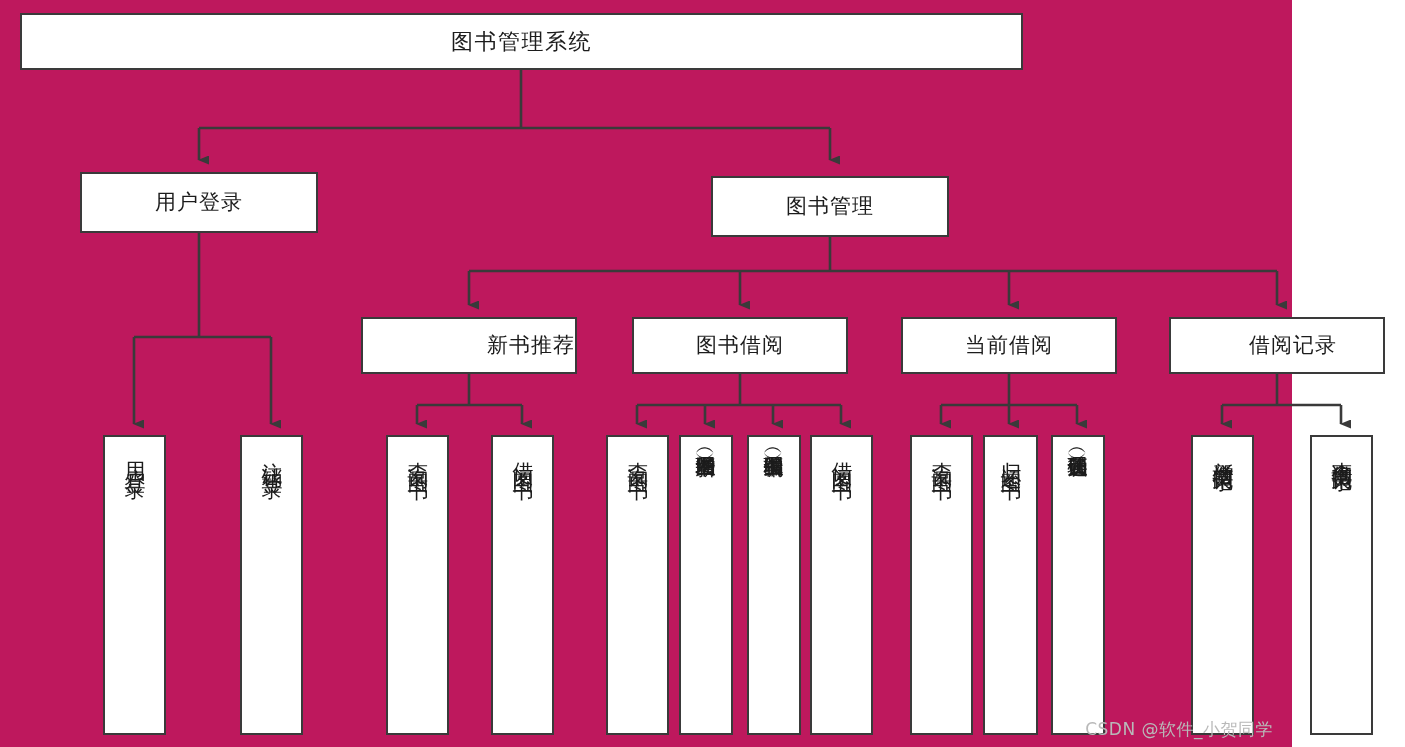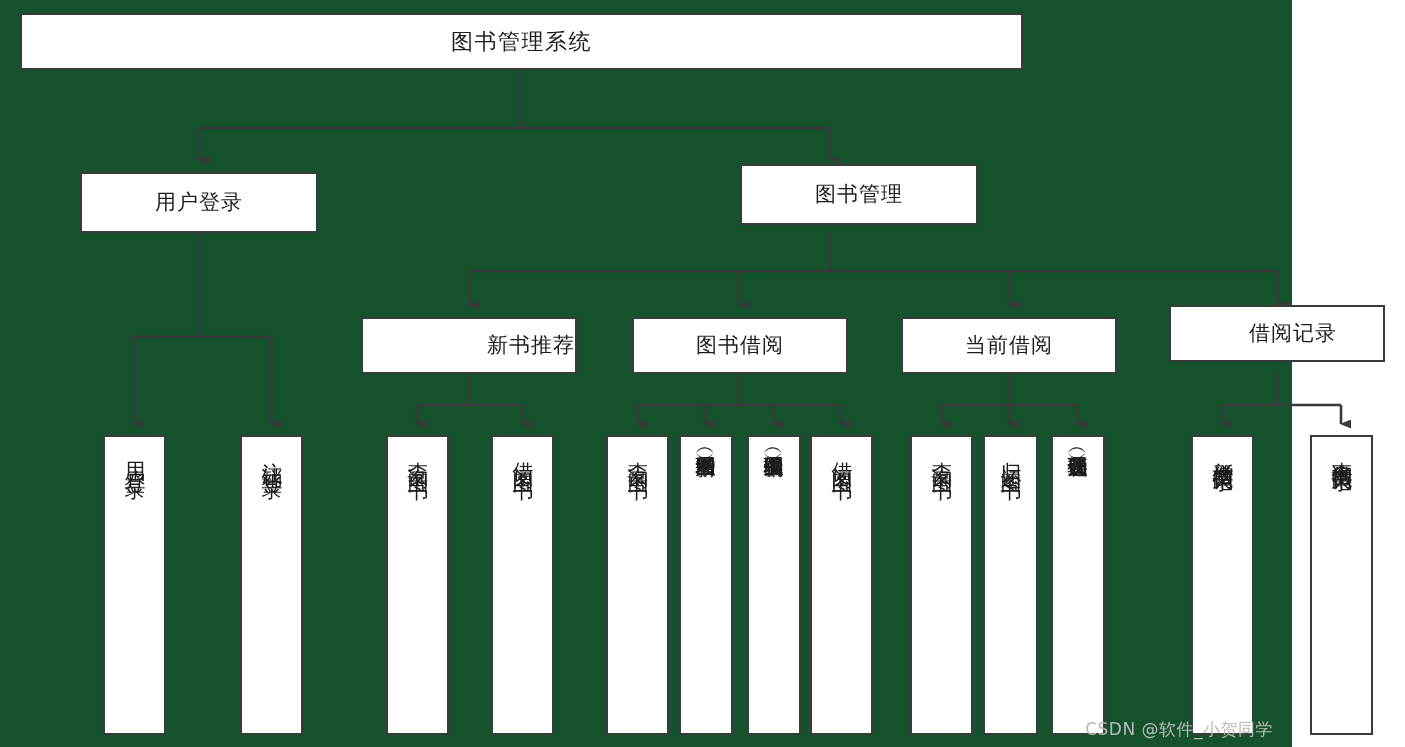--- a/index.html
+++ b/index.html
@@ -11,21 +11,21 @@
   body {
     font-family: "DejaVu Sans", "Liberation Sans", sans-serif;
     width: 1405px;
     height: 747px;
     overflow: hidden;
   }
   #diagram-root {
     position: relative;
     width: 1292px;
     height: 747px;
-    background: #14532d;
+    background: #be185d;
   }
   #edge-layer {
     position: absolute;
     left: 0;
     top: 0;
     width: 1405px;
     height: 747px;
   }
   .node {
     position: absolute;
@@ -145,37 +145,37 @@
   </svg>
 
   <div class="node horiz root" style="left:20px; top:13px; width:1003px; height:57px;">
     <span class="node-label">图书管理系统</span>
   </div>
 
   <div class="node horiz" style="left:80px; top:172px; width:238px; height:61px;">
     <span class="node-label">用户登录</span>
   </div>
 
-  <div class="node horiz" style="left:711px; top:164px; width:238px; height:61px;margin-left:29px;">
+  <div class="node horiz" style="left:711px; top:176px; width:238px; height:61px;">
     <span class="node-label">图书管理</span>
   </div>
 
   <div class="node horiz" style="left:361px; top:317px; width:216px; height:57px;justify-content:flex-end;">
     <span class="node-label">新书推荐</span>
   </div>
 
   <div class="node horiz" style="left:901px; top:317px; width:216px; height:57px;">
     <span class="node-label">当前借阅</span>
   </div>
 
   <div class="node horiz" style="left:632px; top:317px; width:216px; height:57px;">
     <span class="node-label">图书借阅</span>
   </div>
 
-  <div class="node horiz" style="left:1169px; top:305px; width:216px; height:57px;padding-left:32px;">
+  <div class="node horiz" style="left:1169px; top:317px; width:216px; height:57px;padding-left:32px;">
     <span class="node-label">借阅记录</span>
   </div>
 
   <div class="node vert mid-text" style="left:103px; top:435px; width:63px; height:300px;">
     <span class="node-label">用户登录</span>
   </div>
 
   <div class="node vert mid-text" style="left:240px; top:435px; width:63px; height:300px;">
     <span class="node-label">注销登录</span>
   </div>

